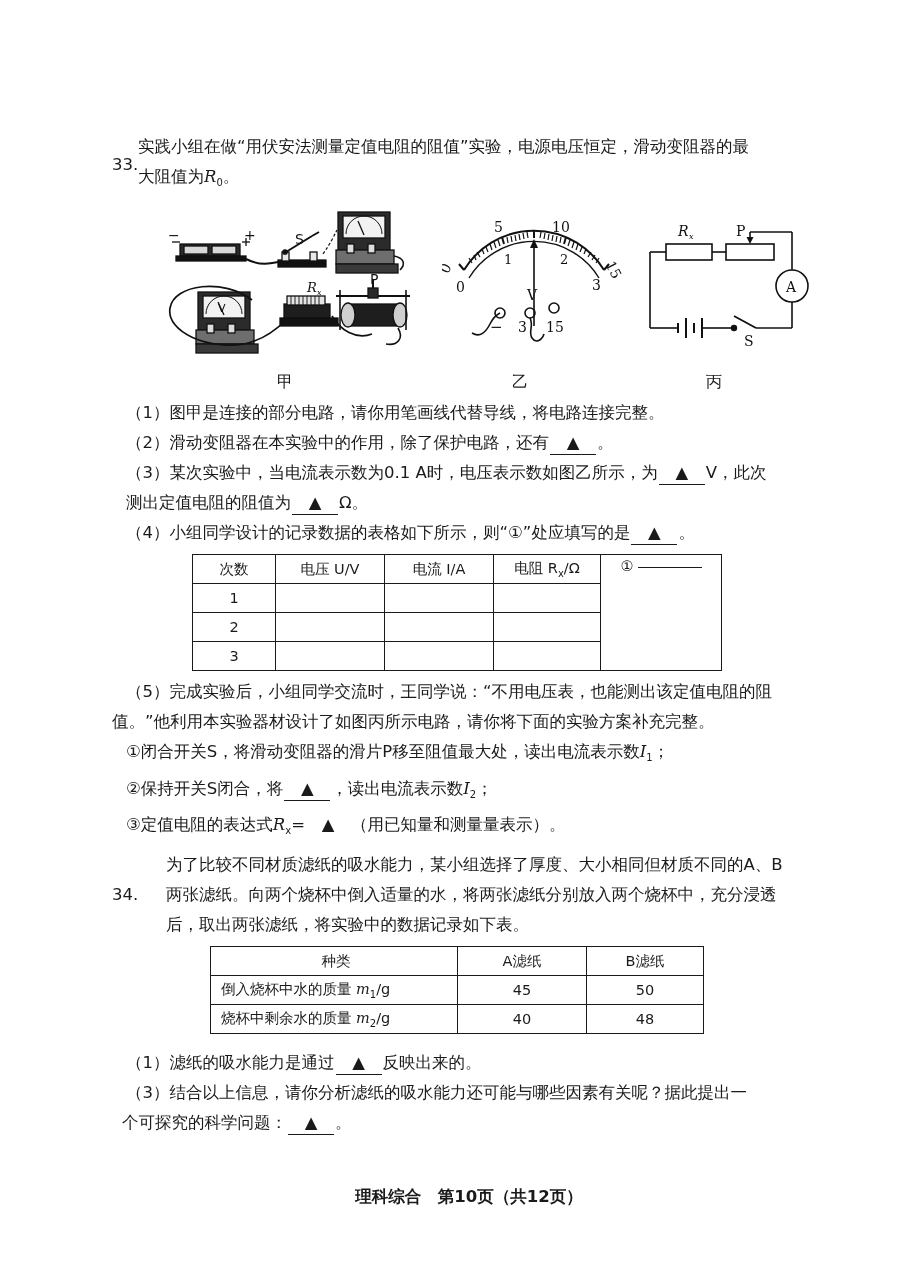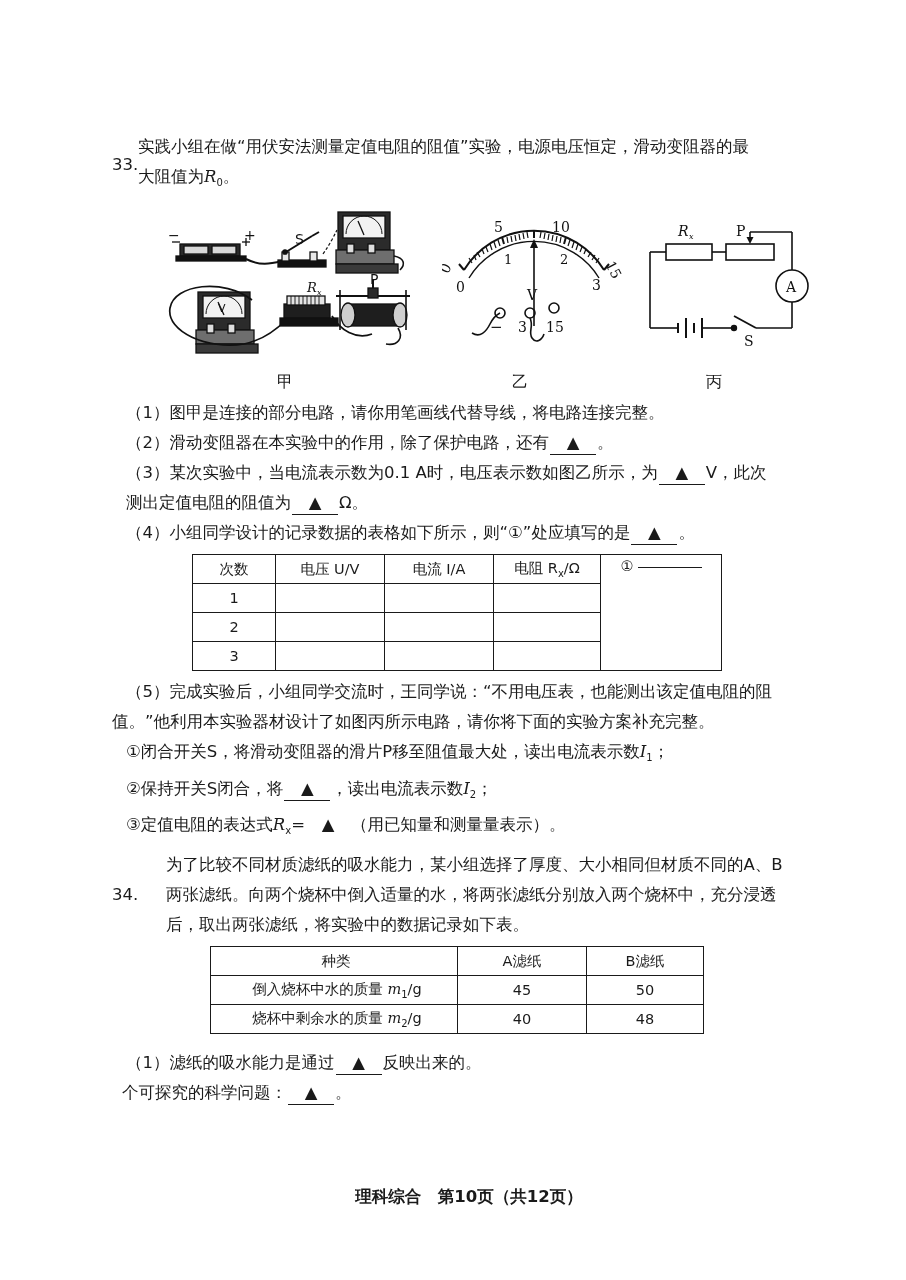--- a/index.html
+++ b/index.html
@@ -108,21 +108,21 @@
     padding-left: 14px;
     vertical-align: top;
   }
   .circ-line {
     display: inline-block;
     border-bottom: 1px solid #1a1a1a;
     width: 64px;
     margin-left: 4px;
     vertical-align: 3px;
   }
-  .t2 .d0 { width: 232px; text-align: center; padding-left: 10px; }
+  .t2 .d0 { width: 232px; text-align: left; padding-left: 10px; }
   .t2 .d1 { width: 120px; }
   .t2 .d2 { width: 108px; }
   .t2 .hd0 { text-align: center; padding-left: 8px; }
 
   
   .footer {
     position: absolute;
     left: 16px;
     top: 1186px;
     width: 906px;
@@ -431,18 +431,19 @@
           <td class="d1">40</td>
           <td class="d2">48</td>
         </tr>
       </tbody>
         </table>
     </div>
 
     <div class="sub" style="margin-top:8px;"><span>（1）滤纸的吸水能力是通过</span><span class="blank">▲</span><span>反映出来的。</span></div>
 
 
+    <div class="sub">（3）结合以上信息，请你分析滤纸的吸水能力还可能与哪些因素有关呢？据此提出一</div>
     <div class="sub" style="margin-left:10px;"><span>个可探究的科学问题：</span><span class="blank">▲</span><span>。</span></div>
 
   </div>
 
   <div class="footer">理科综合　第10页（共12页）</div>
 </div>
 
 </body></html>

